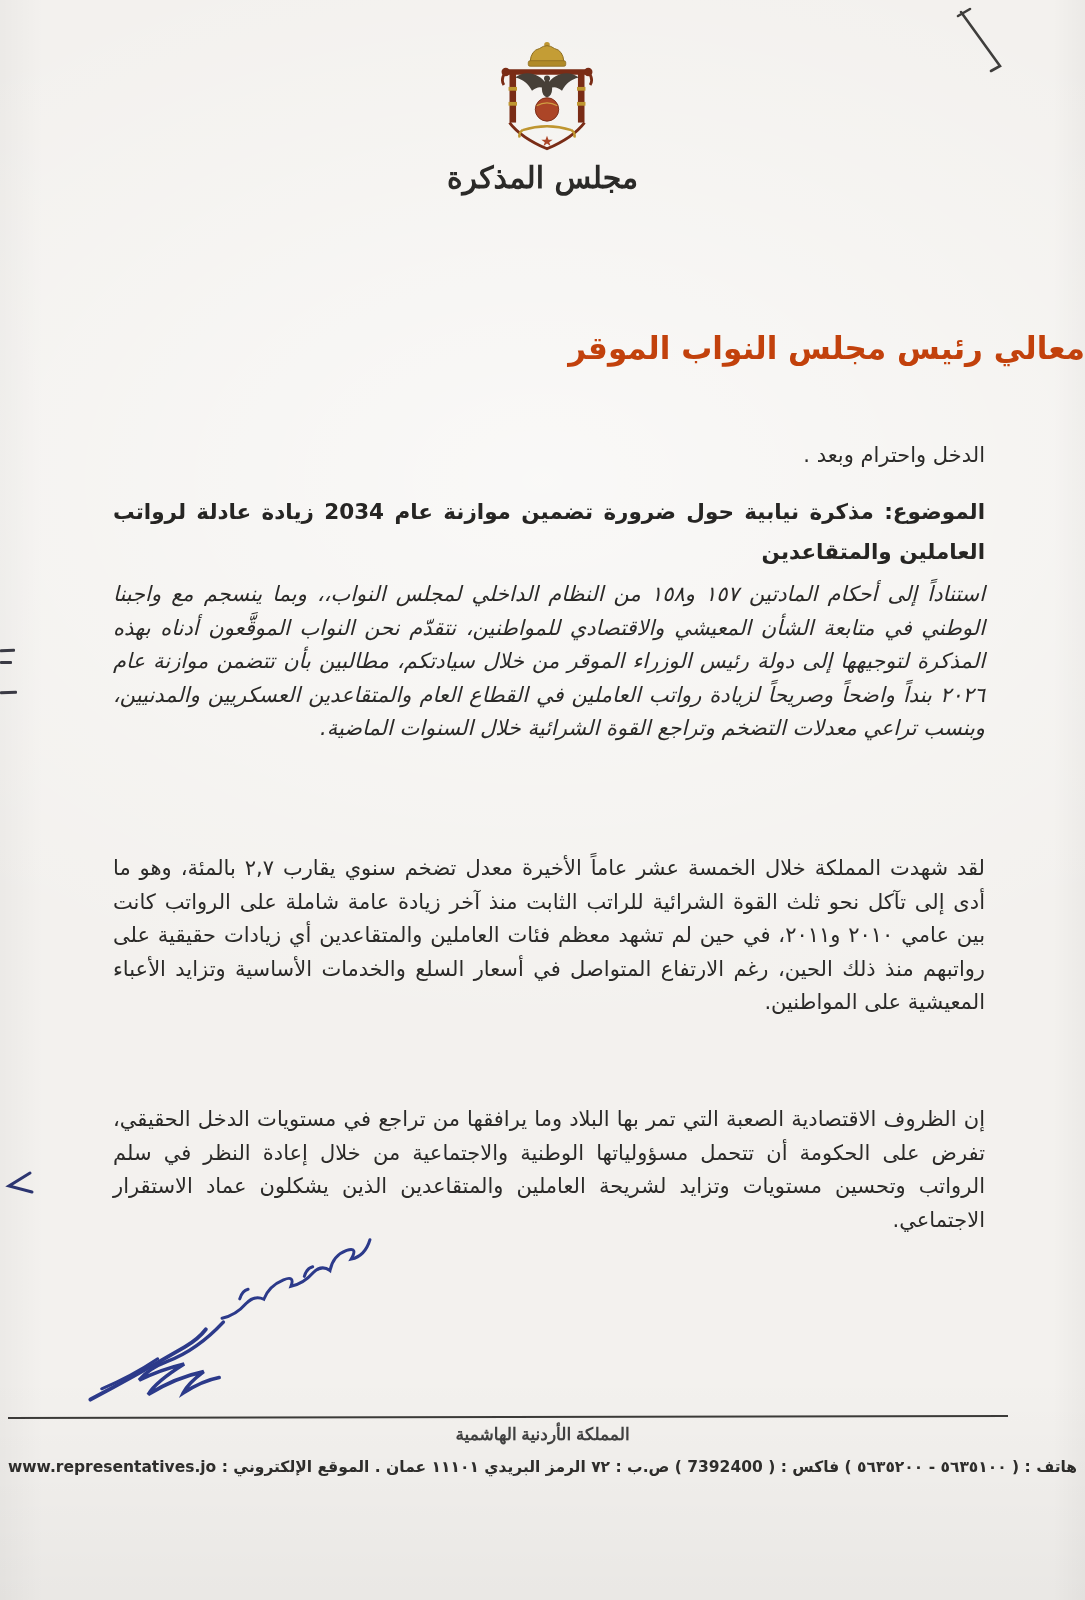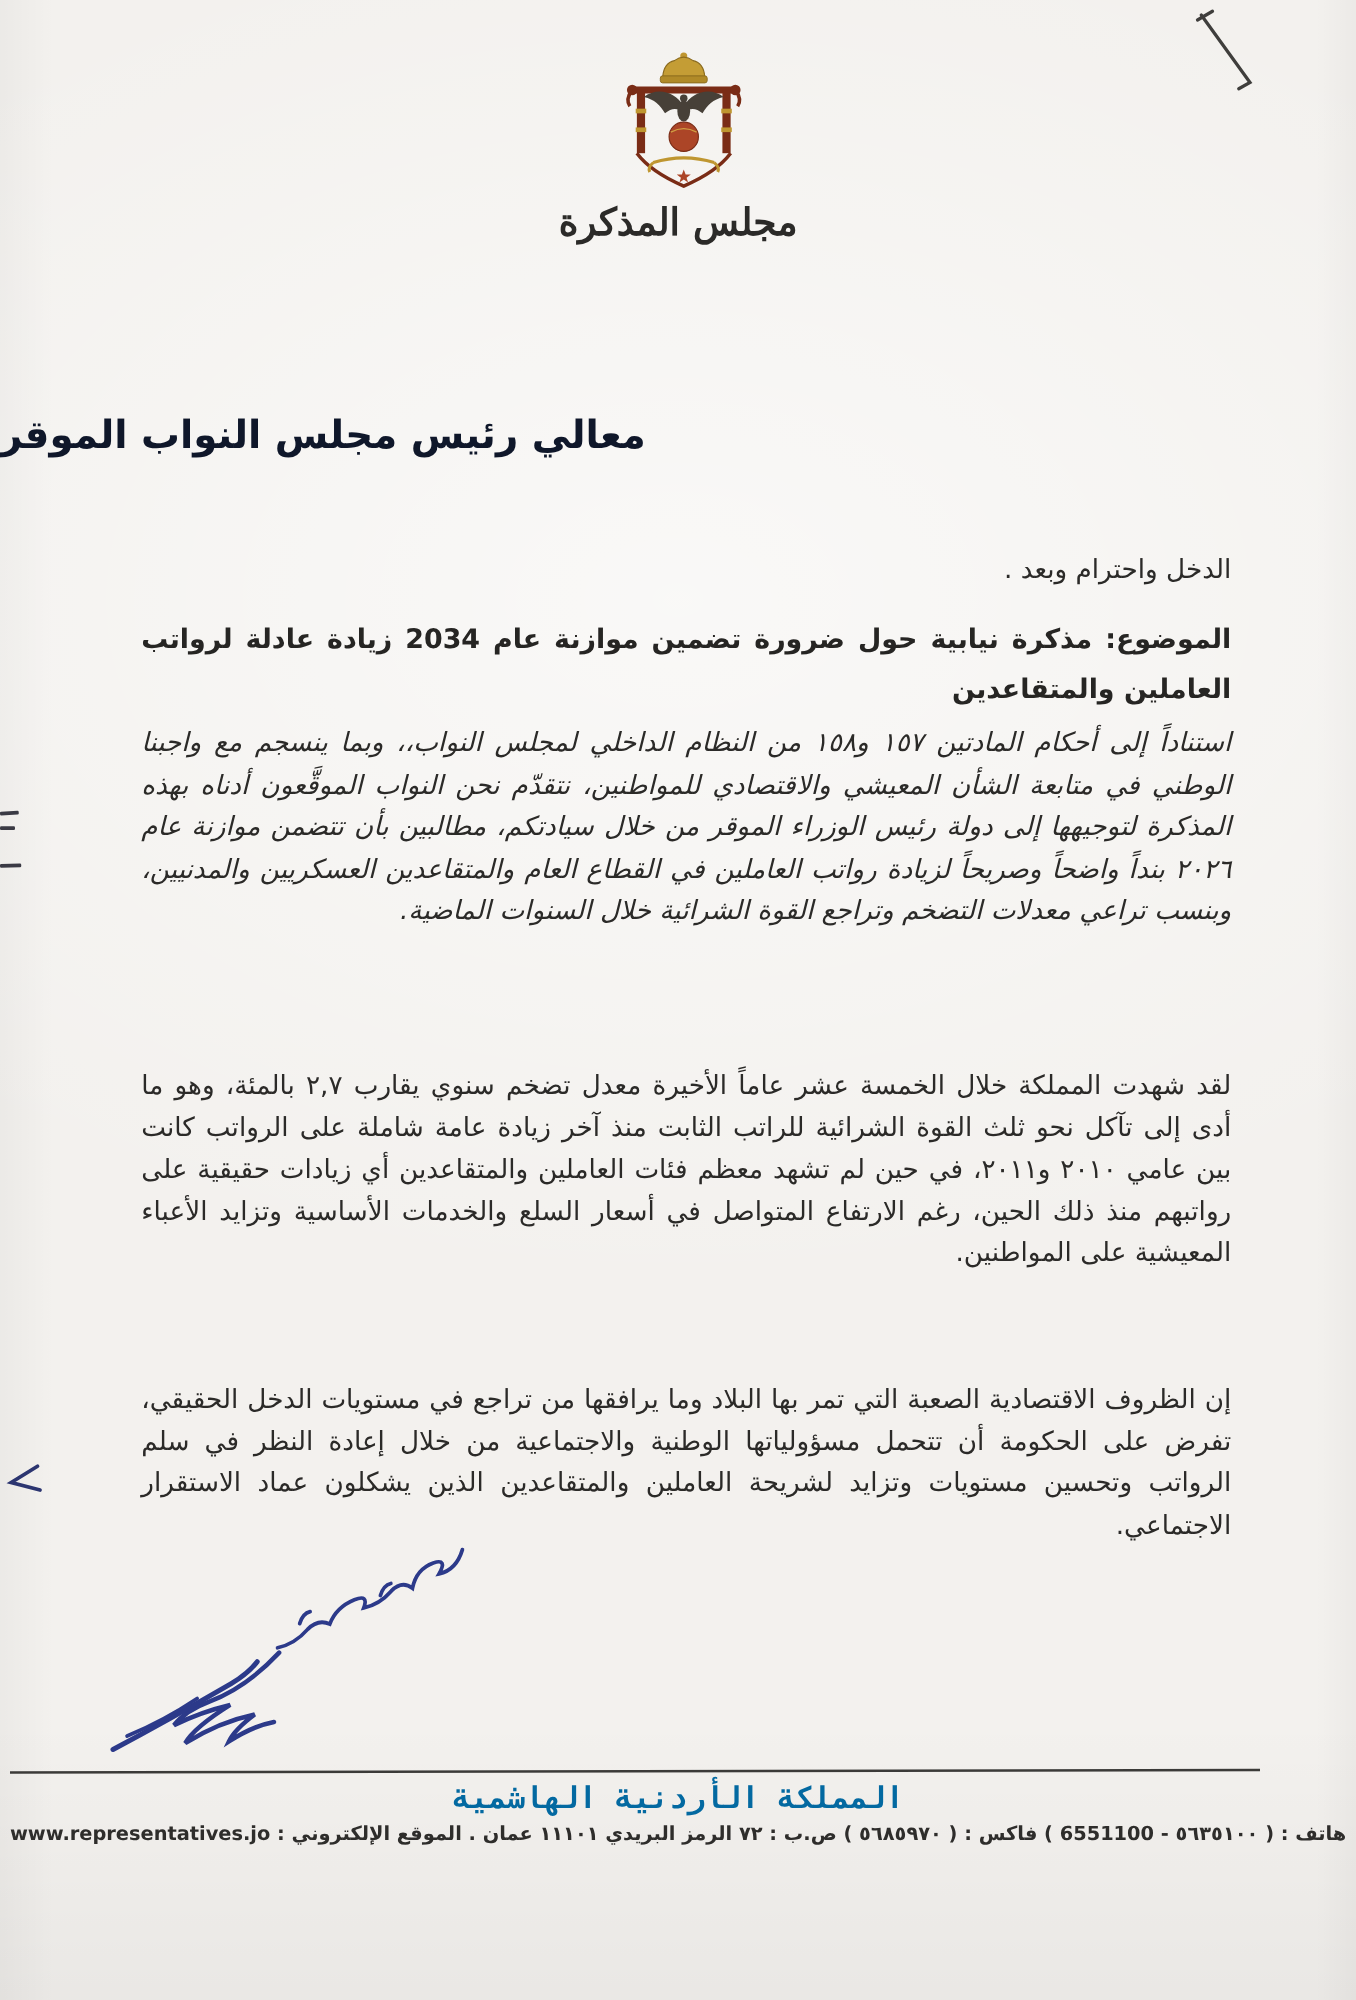--- a/index.html
+++ b/index.html
@@ -16,22 +16,22 @@
       linear-gradient(90deg, rgba(0,0,0,.03) 0%, rgba(0,0,0,0) 4%, rgba(0,0,0,0) 97%, rgba(0,0,0,.03) 100%);
     pointer-events:none;
   }
   .emblem{position:absolute;left:472px;top:40px;width:150px;height:122px;}
   .org-name{
     position:absolute;left:0;right:0;top:160px;text-align:center;
     direction:rtl;font-family:"DejaVu Serif", serif;font-weight:bold;
     font-size:30px;color:#2b2a28;letter-spacing:1px;
   }
   .recipient-title{
-    position:absolute;left:0;right:0;top:330px;text-align:left;
-    direction:rtl;font-weight:bold;font-size:31px;color:#0f172a;
+    position:absolute;left:0;right:0;top:330px;text-align:right;
+    direction:rtl;font-weight:bold;font-size:31px;color:#c2410c;
   }
   .textcol{position:absolute;right:100px;width:872px;direction:rtl;color:#2b2a28;}
   .greeting{top:443px;font-size:21px;text-align:right;}
   .subject{top:492px;font-size:21.5px;font-weight:bold;text-align:justify;line-height:1.85;color:#262523;}
   .para{font-size:21px;line-height:1.6;text-align:justify;}
   .para1{top:578px;font-style:italic;}
   .para2{top:852px;}
   .para3{top:1103px;}
   .signature{position:absolute;left:45px;top:1230px;width:360px;height:175px;transform:rotate(-4deg);}
   .pen-mark-tr{position:absolute;left:928px;top:0px;width:120px;height:92px;}
@@ -39,22 +39,22 @@
   .edge-dash.d1{top:649px;width:15px;transform:rotate(-3deg);}
   .edge-dash.d2{top:661px;width:12px;}
   .edge-dash.d3{top:691px;width:17px;transform:rotate(-2deg);}
   .edge-chevron{position:absolute;left:2px;top:1168px;width:32px;height:30px;}
   .footer-rule{
     position:absolute;left:8px;top:1416px;width:1000px;height:2px;
     background:#3b3a38;transform:rotate(-0.12deg);
   }
   .kingdom-name{
     position:absolute;left:0;right:0;top:1424px;text-align:center;
-    direction:rtl;font-family:Liberation Mono, monospace;font-weight:bold;
-    font-size:24px;color:#0369a1;letter-spacing:.5px;
+    direction:rtl;font-family:Liberation Sans, sans-serif;font-weight:bold;
+    font-size:17px;color:#404040;letter-spacing:.5px;
   }
   .footer-contact{
     position:absolute;left:0;right:0;top:1458px;text-align:center;
     direction:rtl;font-weight:bold;font-size:15.5px;color:#2e2d2b;
   }
 </style>
 </head>
 <body>
 
 <div class="paper-shade"></div>
@@ -124,13 +124,13 @@
 
 <div class="edge-dash d1"></div>
 <div class="edge-dash d2"></div>
 <div class="edge-dash d3"></div>
 <svg class="edge-chevron" viewBox="0 0 32 30">
   <path d="M28,5 L7,18 L30,24" fill="none" stroke="#2c3570" stroke-width="3" stroke-linecap="round"></path>
 </svg>
 
 <div class="footer-rule"></div>
 <div class="kingdom-name">المملكة الأردنية الهاشمية</div>
-<div class="footer-contact">هاتف : ( ٥٦٣٥١٠٠ - 6551100 ) فاكس : ( ٥٦٨٥٩٧٠ ) ص.ب : ٧٢ الرمز البريدي ١١١٠١ عمان . الموقع الإلكتروني : www.representatives.jo</div>
+<div class="footer-contact">هاتف : ( ٥٦٣٥١٠٠ - ٥٦٣٥٢٠٠ ) فاكس : ( 7392400 ) ص.ب : ٧٢ الرمز البريدي ١١١٠١ عمان . الموقع الإلكتروني : www.representatives.jo</div>
 
 </body></html>

